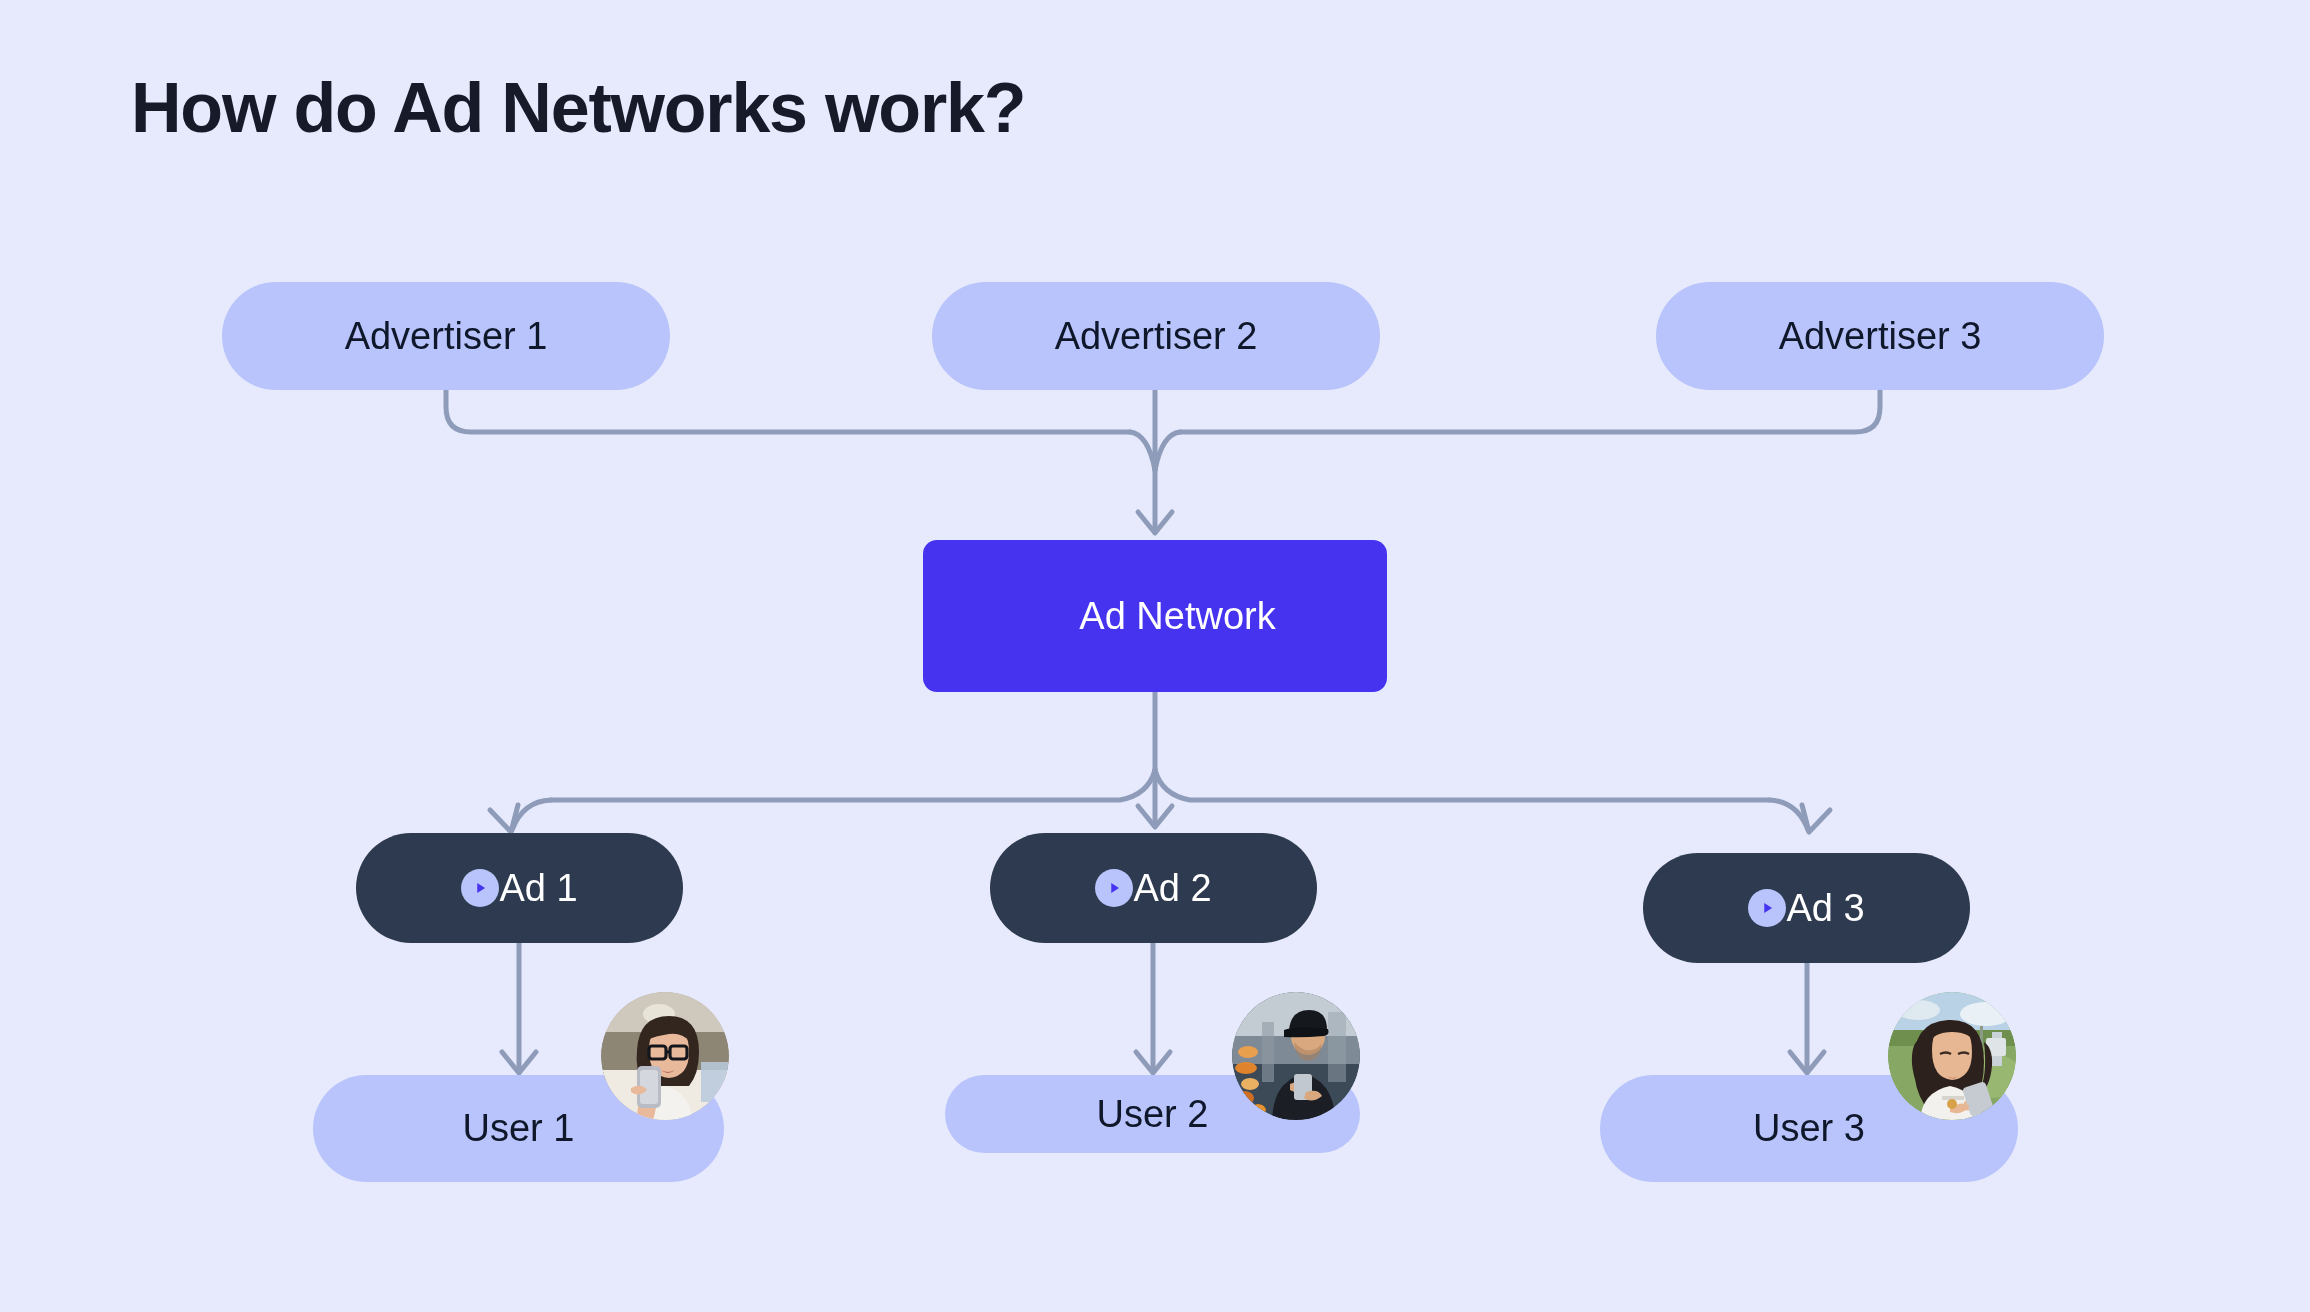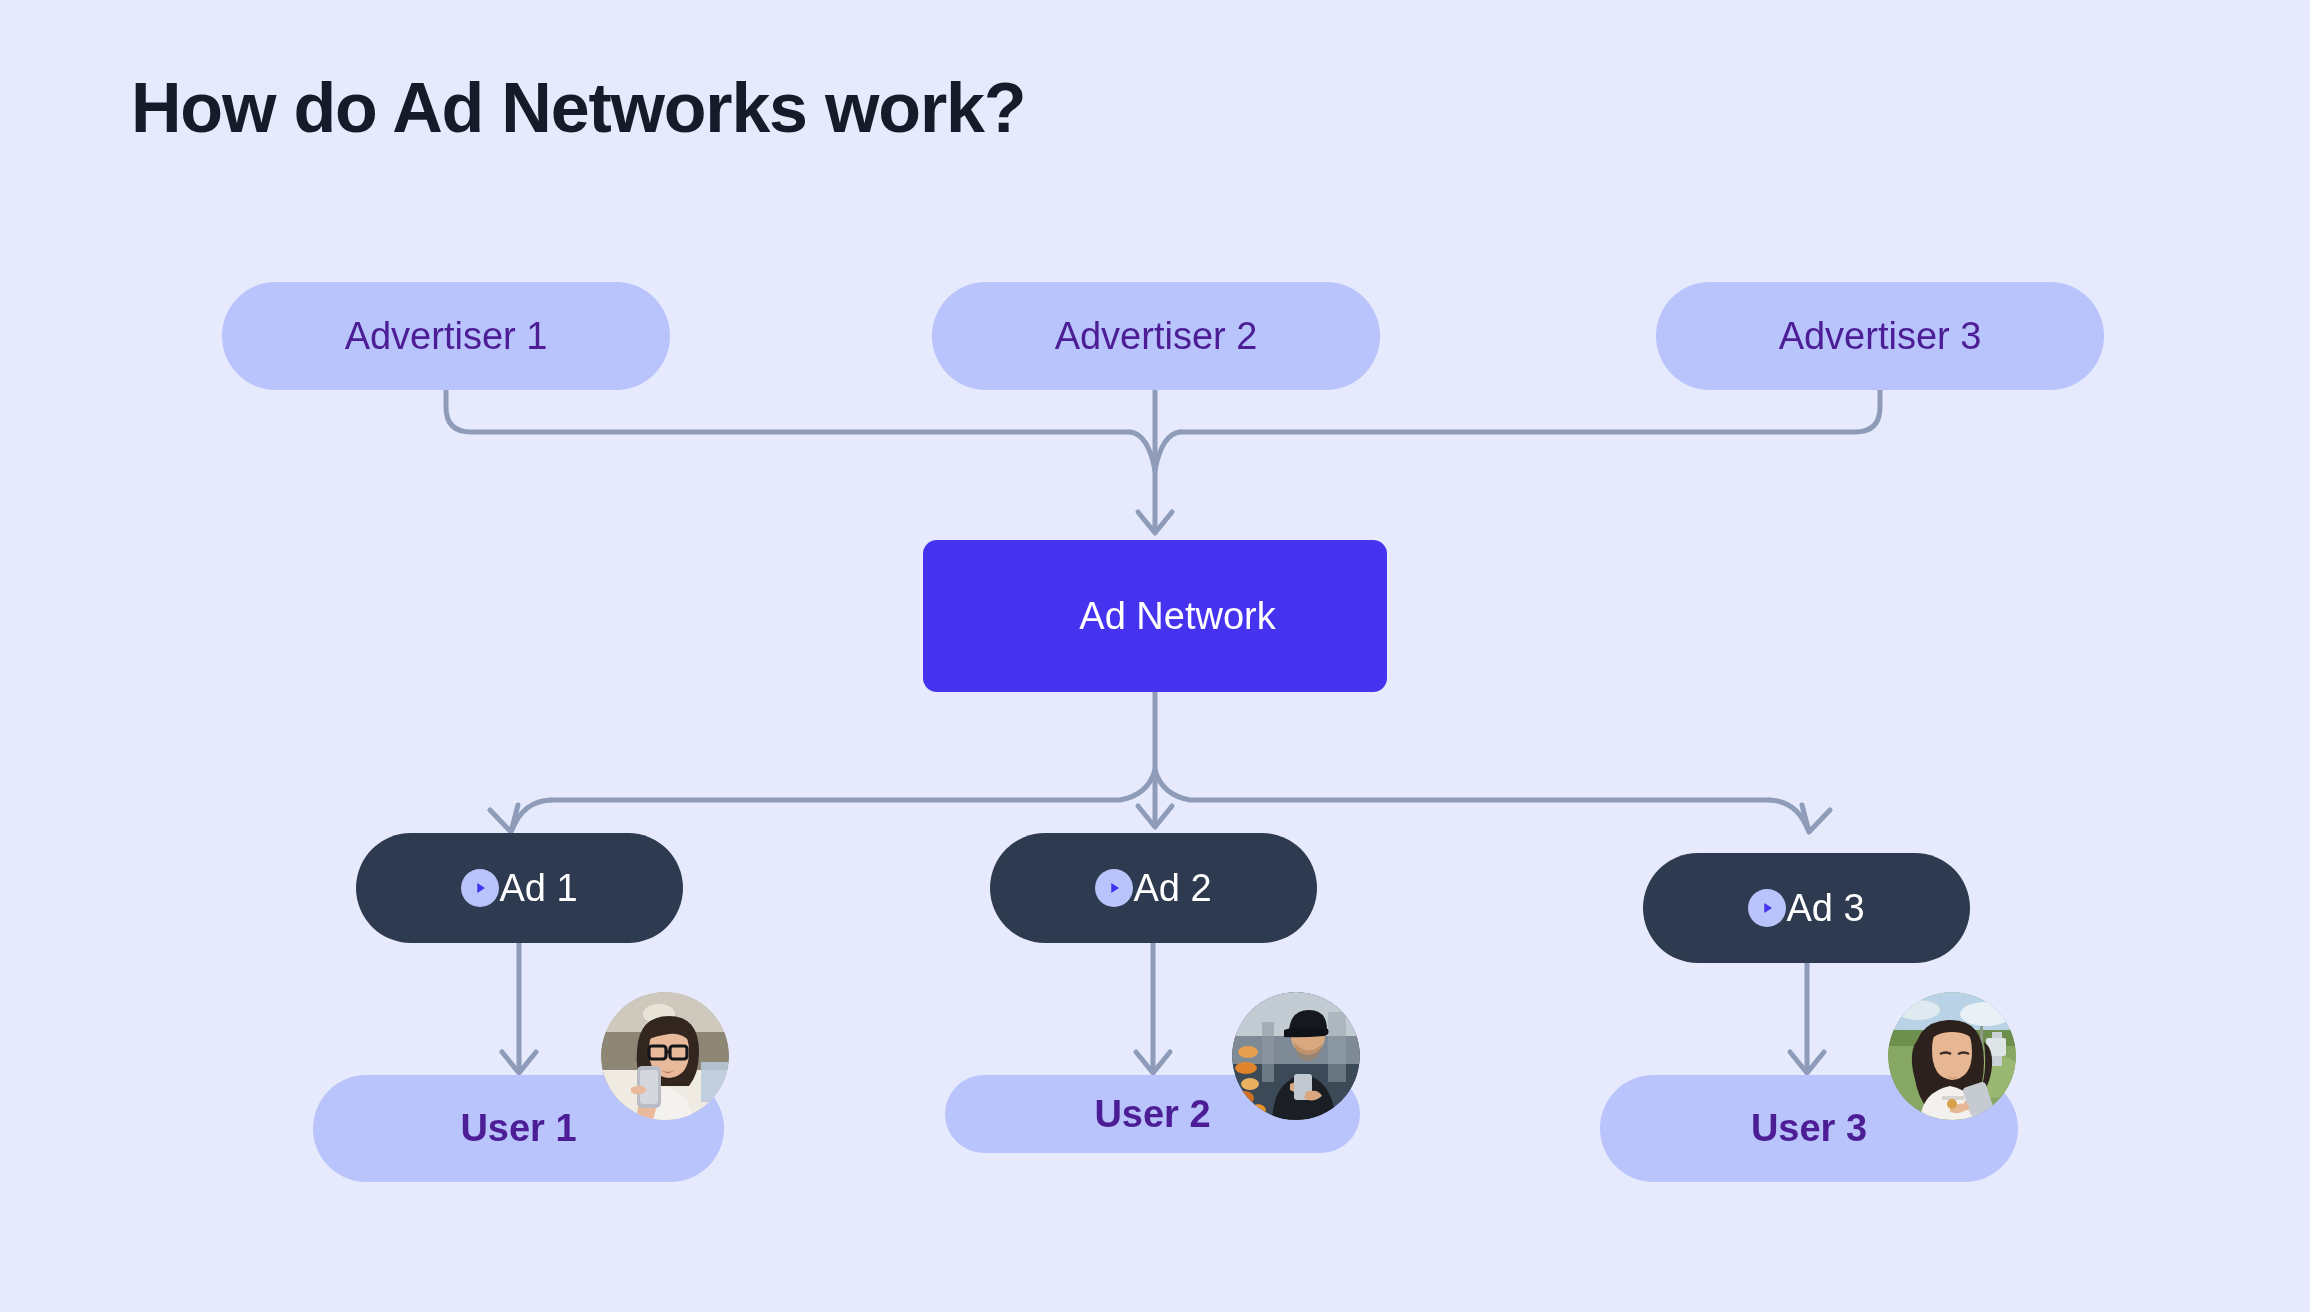--- a/index.html
+++ b/index.html
@@ -49,21 +49,21 @@
     position: absolute;
     display: flex;
     align-items: center;
     justify-content: center;
     box-sizing: border-box;
   }
 
   .pill-light {
     background: #b8c4fb;
     border-radius: 999px;
-    color: #4c1d95;
+    color: #0f172a;
     font-size: 38px;
     font-weight: 400;
   }
 
   .box-accent {
     background: #4533f0;
     border-radius: 14px;
     color: #ffffff;
     font-size: 38px;
     font-weight: 400;
@@ -97,21 +97,21 @@
   .avatar {
     position: absolute;
     width: 128px;
     height: 128px;
     border-radius: 50%;
     overflow: hidden;
   }
   .avatar svg { display: block; width: 100%; height: 100%; }
 
   
-  .user-pill { z-index: 1; font-weight: bold; }
+  .user-pill { z-index: 1; }
   .avatar { z-index: 2; }
 </style>
 </head>
 <body>
 
 <div id="canvas">
 
   <div id="page-title">How do Ad Networks work?</div>
 
   <svg id="connectors" viewBox="0 0 2310 1312" width="2310" height="1312">

